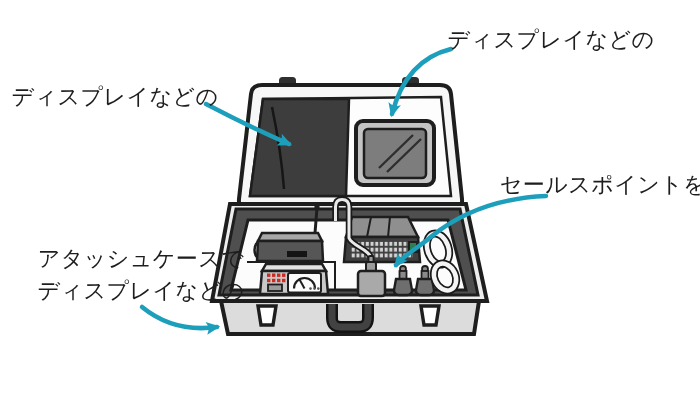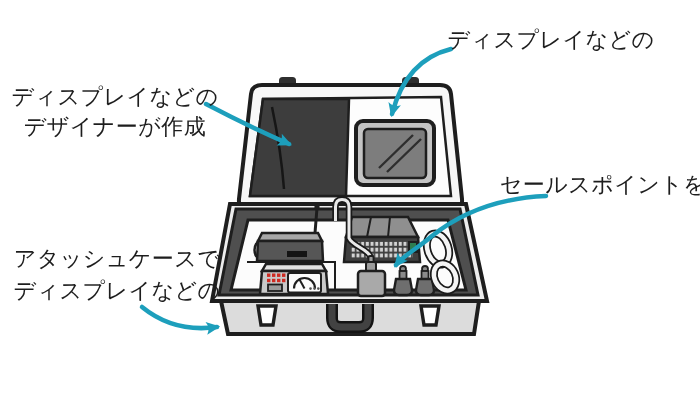--- a/index.html
+++ b/index.html
@@ -6,21 +6,21 @@
   .stage{
     position:relative;width:700px;height:420px;background:#ffffff;overflow:hidden;
     font-family:Liberation Mono, monospace;
   }
   .stage svg{position:absolute;left:0;top:0;}
   .note{
     position:absolute;text-align:center;color:#1d1d1d;
     font-size:22px;line-height:30px;font-weight:500;letter-spacing:.5px;
   }
   .note span{display:block;}
-  .note-case{line-height:32px;}
+  .note-case{line-height:32px;margin-left:24px;}
 </style>
 </head>
 <body>
 
 <div class="stage">
 
   <svg width="700" height="420" viewBox="0 0 700 420">
     <defs>
       <pattern id="vents" x="351" y="241" width="4.7" height="5.8" patternUnits="userSpaceOnUse">
         <rect x="0.7" y="0.9" width="3" height="3.9" fill="#d4d4d4"></rect>
@@ -131,21 +131,20 @@
       <path d="M142,307 Q174,333 217,327" marker-end="url(#ah)" stroke="#1d9fbc"></path>
     </g>
   </svg>
 
   <div class="note" style="left:440px;top:27px;width:222px;">
     <span>ディスプレイなどの</span>
   </div>
 
   <div class="note" style="left:4px;top:84px;width:222px;">
     <span>ディスプレイなどの</span>
-    <span>デザイナーが作成</span>
   </div>
 
   <div class="note" style="left:492px;top:172px;width:222px;">
     <span>セールスポイントを</span>
   </div>
 
   <div class="note note-case" style="left:6px;top:245px;width:222px;">
     <span>アタッシュケースで</span>
     <span>ディスプレイなどの</span>
   </div>

